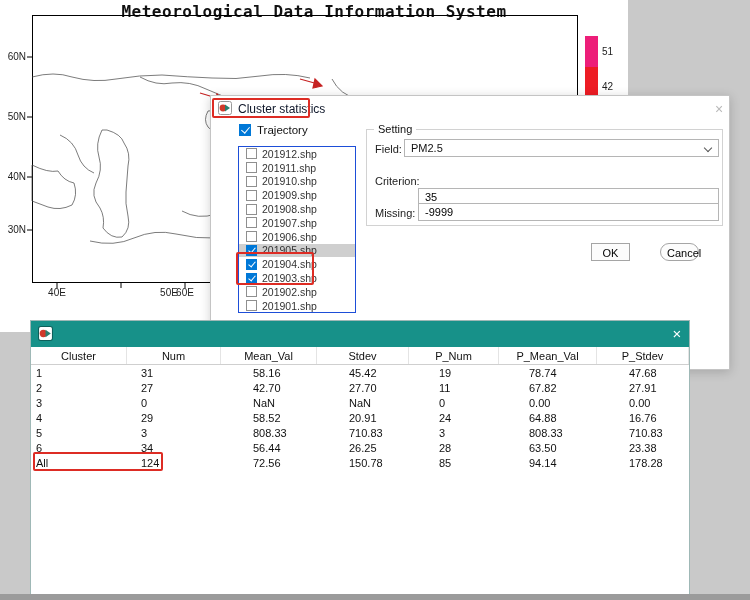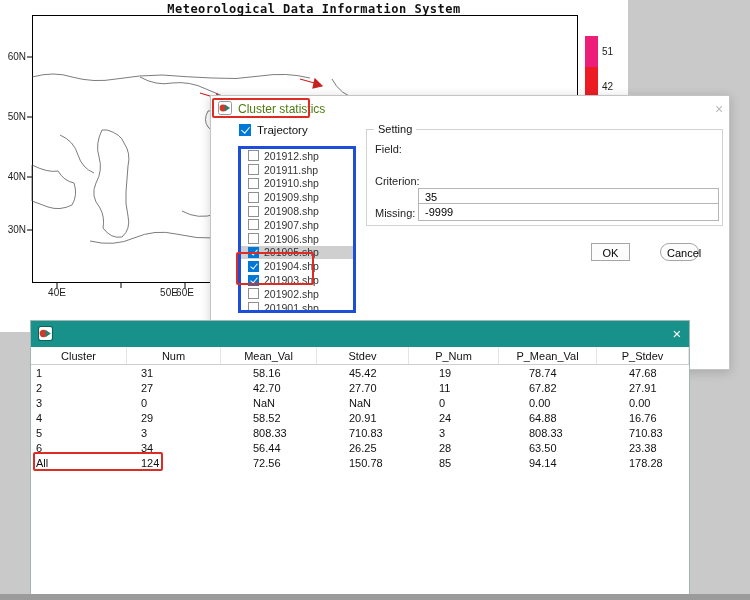--- a/index.html
+++ b/index.html
@@ -6,45 +6,45 @@
   html,body { margin:0; padding:0; }
   body {
     width:750px; height:600px; position:relative; overflow:hidden;
     background:#c9c9c9; font-family:"Liberation Sans", sans-serif; color:#111;
   }
   .abs { position:absolute; }
 
   
   #map-window { left:0; top:0; width:628px; height:332px; background:#fff; z-index:1; }
   #map-title { left:0; top:2px; width:100%; text-align:center;
-    font-family:"DejaVu Sans Mono", monospace; font-weight:bold; font-size:12px; letter-spacing:.5px; }
+    font-family:"DejaVu Sans Mono", monospace; font-weight:bold; font-size:16px; letter-spacing:.5px; }
   #map-svg { left:32px; top:15px; overflow:visible; }
   .lat-label { width:22px; text-align:right; font-size:10px; color:#222; }
   .lon-label { width:26px; text-align:center; font-size:10px; color:#222; }
   .cbar-block { width:13px; }
   .cbar-label { font-size:10px; color:#222; }
 
   
   #dialog { left:210px; top:95px; width:520px; height:275px; background:#fff;
     border:1px solid #c4c4c4; box-shadow:0 2px 10px rgba(0,0,0,.18); z-index:5; }
   #dialog-titlebar { left:0; top:0; width:100%; height:24px; }
-  #dialog-title { left:27px; top:6px; font-size:12px; color:#4d7c0f; }
+  #dialog-title { left:27px; top:6px; font-size:12px; color:#0f172a; }
   .close-btn { width:16px; height:16px; text-align:center; line-height:15px; font-size:14px; cursor:default; }
   .close-btn::before { content:"\00D7"; }
   #dialog-close { left:500px; top:6px; color:#b9b9b9; }
 
   .cb { display:inline-block; width:12px; height:12px; border:1px solid #8f8f8f; background:#fff; position:relative; flex:0 0 auto; }
   .cb.checked { background:#0078d7; border-color:#0078d7; }
   .cb.checked::after { content:""; position:absolute; left:3px; top:0px; width:4px; height:7px;
     border:solid #fff; border-width:0 1.6px 1.6px 0; transform:rotate(40deg); }
   .cb.small { width:11px; height:11px; }
   .cb.small.checked::after { left:3px; top:0; width:3px; height:6px; }
 
   #trajectory-row { left:28px; top:28px; display:flex; align-items:center; gap:6px; font-size:11.5px;justify-content:flex-end; }
-  #file-list { left:27px; top:50px; width:118px; height:167px; border:3px solid #1d4ed8; background:#fff; overflow:hidden; }
+  #file-list { left:27px; top:50px; width:118px; height:167px; border:1px solid #1d4ed8; background:#fff; overflow:hidden; }
   .file-item { height:13.8px; display:flex; align-items:center; gap:5px; padding-left:7px; font-size:10.5px; color:#333; }
   .file-item.selected { background:#cfcfcf; }
 
   #setting-group { left:155px; top:33px; width:357px; height:97px; border:1px solid #d2d2d2; }
   #setting-legend { left:163px; top:27px; background:#fff; padding:0 4px; font-size:11px; }
   .fld-label { font-size:11px; color:#222; }
   #field-label { left:164px; top:47px; }
   #field-combo { left:193px; top:43px; width:315px; height:18px; border:1px solid #b5b5b5; background:#fff;
     font-size:11px; line-height:16px; padding-left:6px; }
   .chev { position:absolute; right:7px; top:5px; width:6px; height:6px;
@@ -208,20 +208,24 @@
     <div class="file-item">
         <span class="cb small"></span>
         <span>201901.shp</span>
       </div>
   </div>
 
   <div id="setting-group" class="abs"></div>
   <span id="setting-legend" class="abs">Setting</span>
 
   <span id="field-label" class="abs fld-label">Field:</span>
+  <div id="field-combo" class="abs">
+    <span>PM2.5</span>
+    <span class="chev"></span>
+  </div>
 
   <span id="criterion-label" class="abs fld-label">Criterion:</span>
   <input id="criterion-input" class="dlg-input" value="35" style="">
 
   <span id="missing-label" class="abs fld-label">Missing:</span>
   <input id="missing-input" class="dlg-input" value="-9999" style="">
 
   <button id="ok-btn" class="btn">OK</button>
   <button id="cancel-btn" class="btn">Cancel</button>
 </div>

